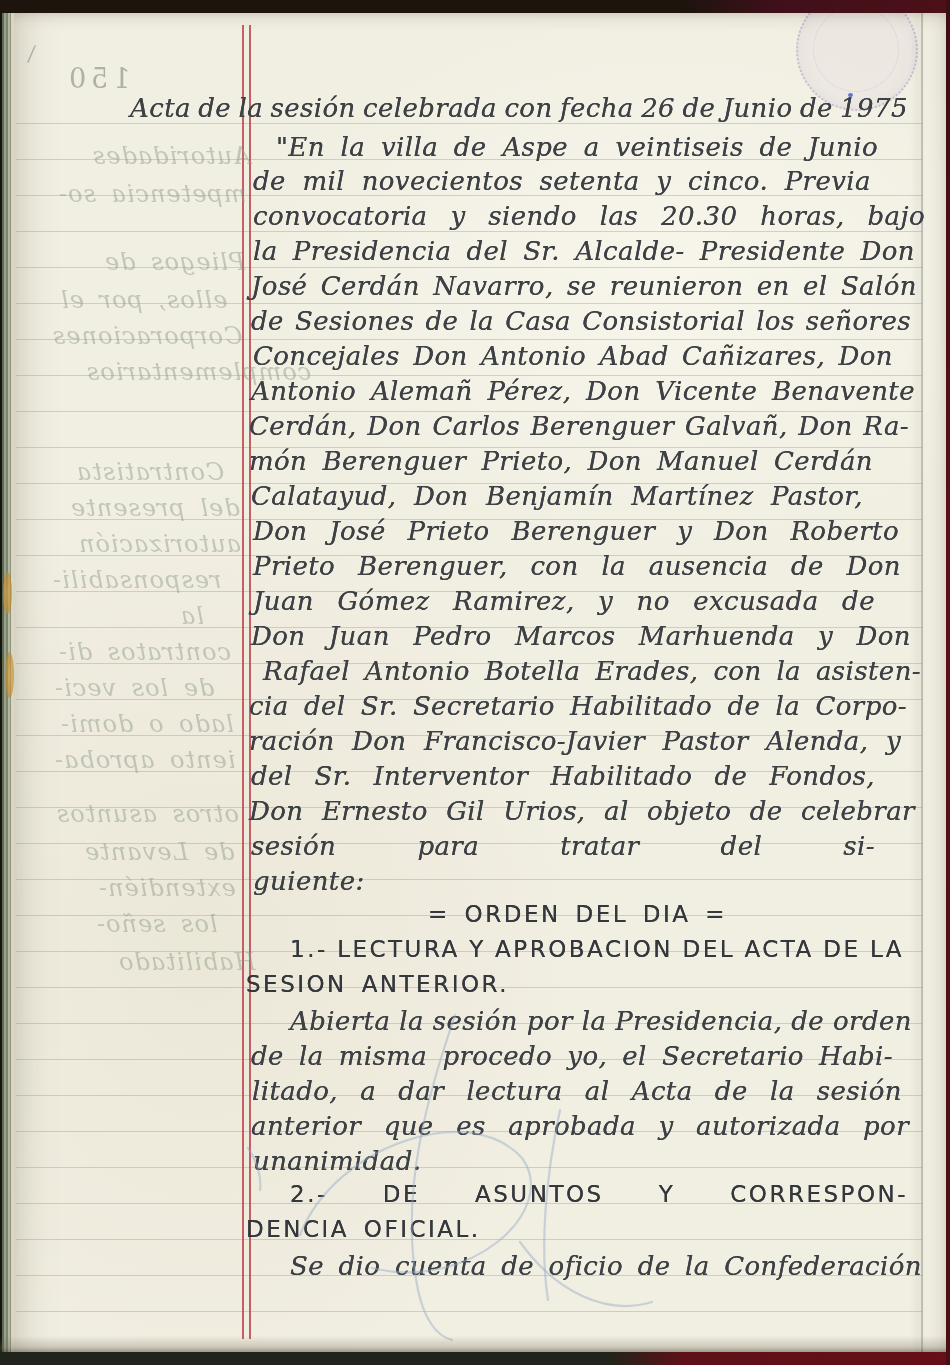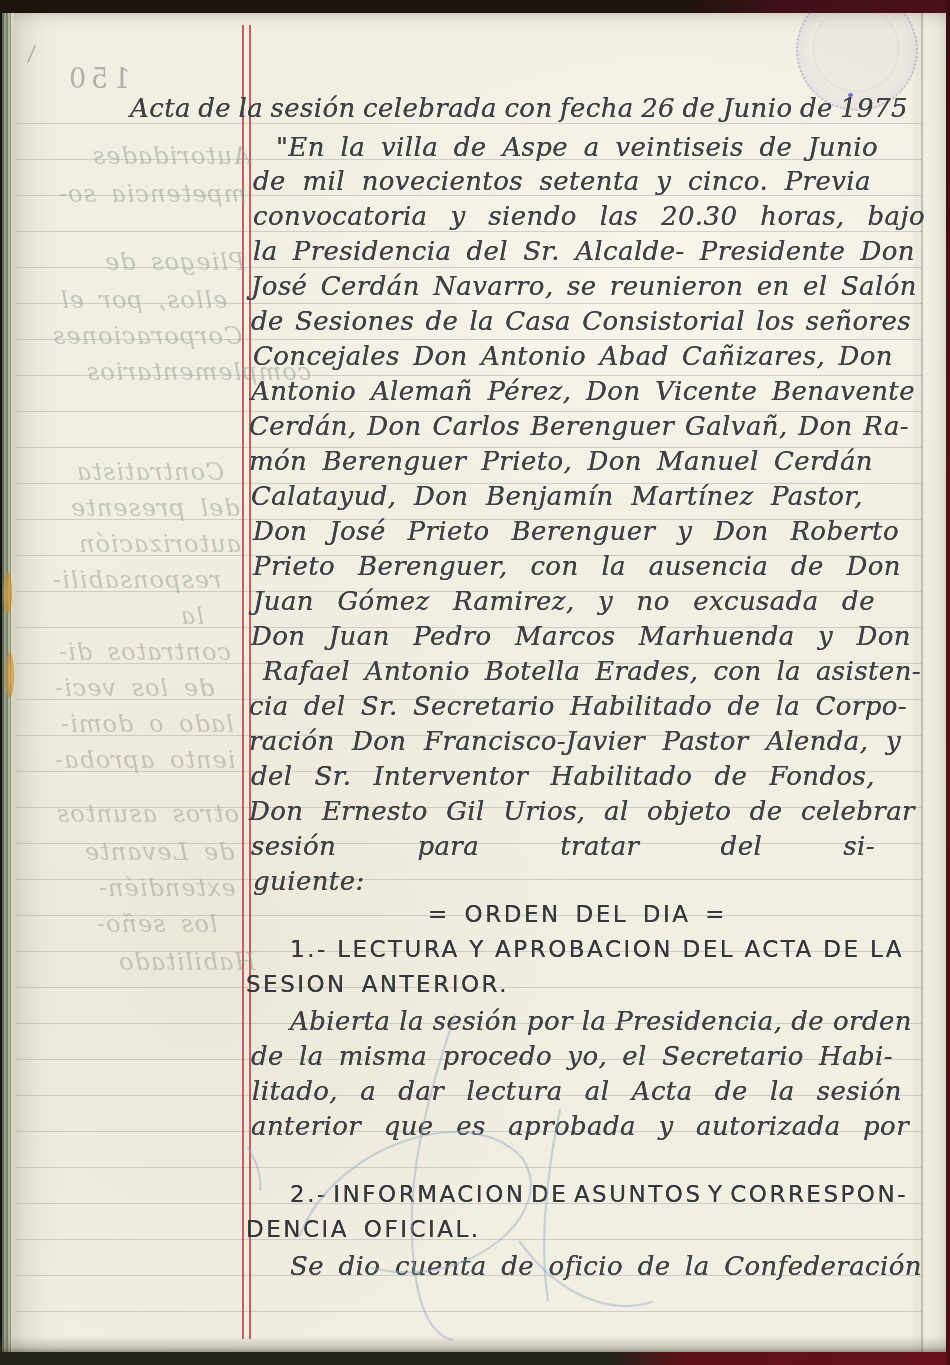--- a/index.html
+++ b/index.html
@@ -393,23 +393,23 @@
       </div>
       <div class="ms-line cursive justify" style="left: 237px; top: 1100px; width: 658px;">
         <span>anterior</span>
         <span>que</span>
         <span>es</span>
         <span>aprobada</span>
         <span>y</span>
         <span>autorizada</span>
         <span>por</span>
       </div>
+      <div class="ms-line cursive" style="left: 239px; top: 1135px;">unanimidad.</div>
       <div class="ms-line caps justify" style="left: 276px; top: 1170px; width: 618px;">
         <span>2.-</span>
-        <span>INFORMACION</span>
         <span>DE</span>
         <span>ASUNTOS</span>
         <span>Y</span>
         <span>CORRESPON-</span>
       </div>
       <div class="ms-line caps" style="left: 232px; top: 1205px;">DENCIA OFICIAL.</div>
       <div class="ms-line cursive justify" style="left: 276px; top: 1240px; width: 632px;">
         <span>Se</span>
         <span>dio</span>
         <span>cuenta</span>

